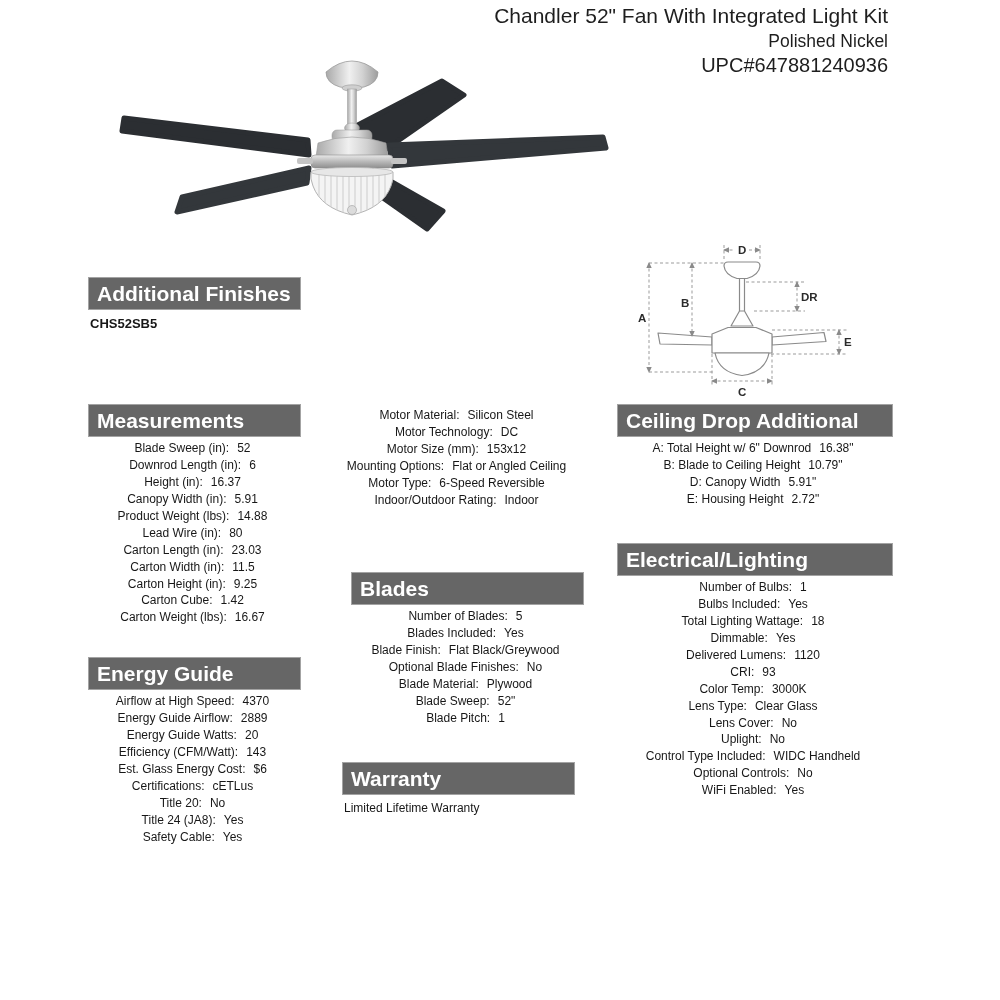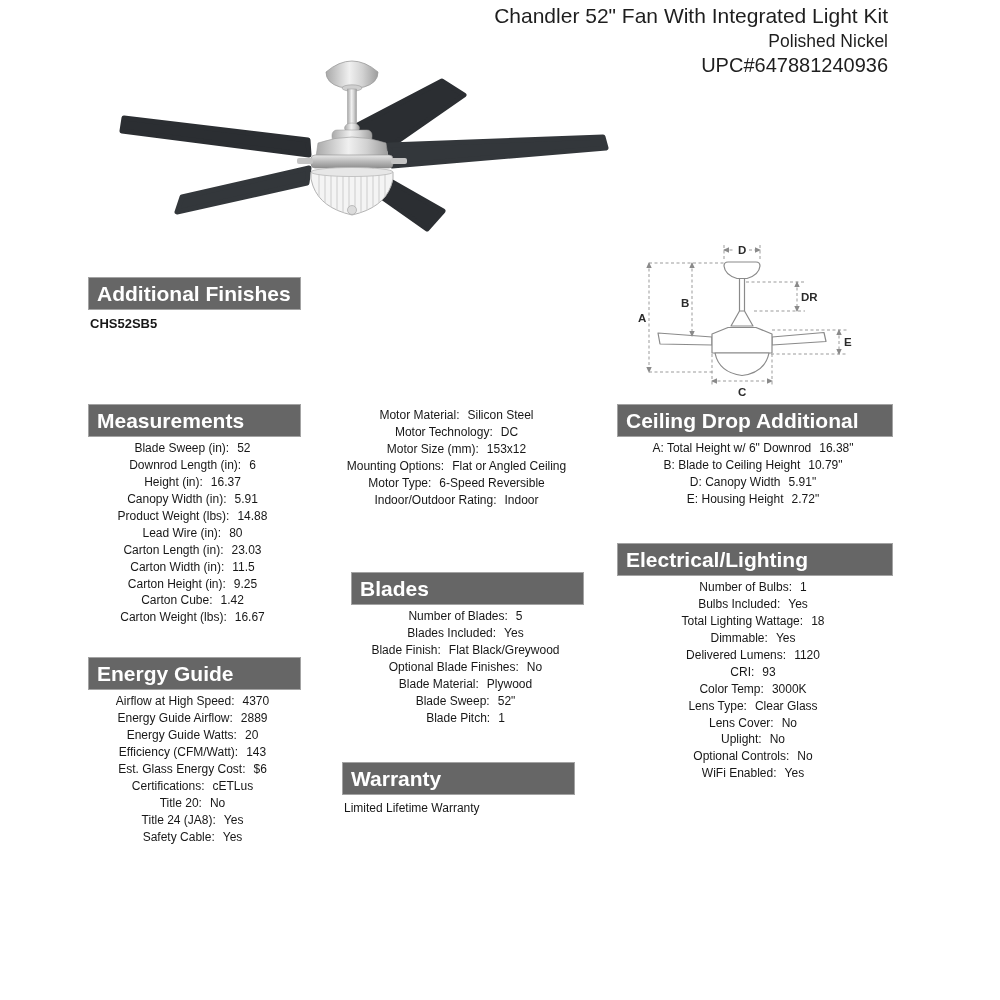--- a/index.html
+++ b/index.html
@@ -382,20 +382,24 @@
     </div>
       <div class="row">
       <span class="lbl">Lens Cover:</span>
       <span class="val">No</span>
     </div>
       <div class="row">
       <span class="lbl">Uplight:</span>
       <span class="val">No</span>
     </div>
       <div class="row">
+      <span class="lbl">Control Type Included:</span>
+      <span class="val">WIDC Handheld</span>
+    </div>
+      <div class="row">
       <span class="lbl">Optional Controls:</span>
       <span class="val">No</span>
     </div>
       <div class="row">
       <span class="lbl">WiFi Enabled:</span>
       <span class="val">Yes</span>
     </div>
     </div>
 </section>
 

